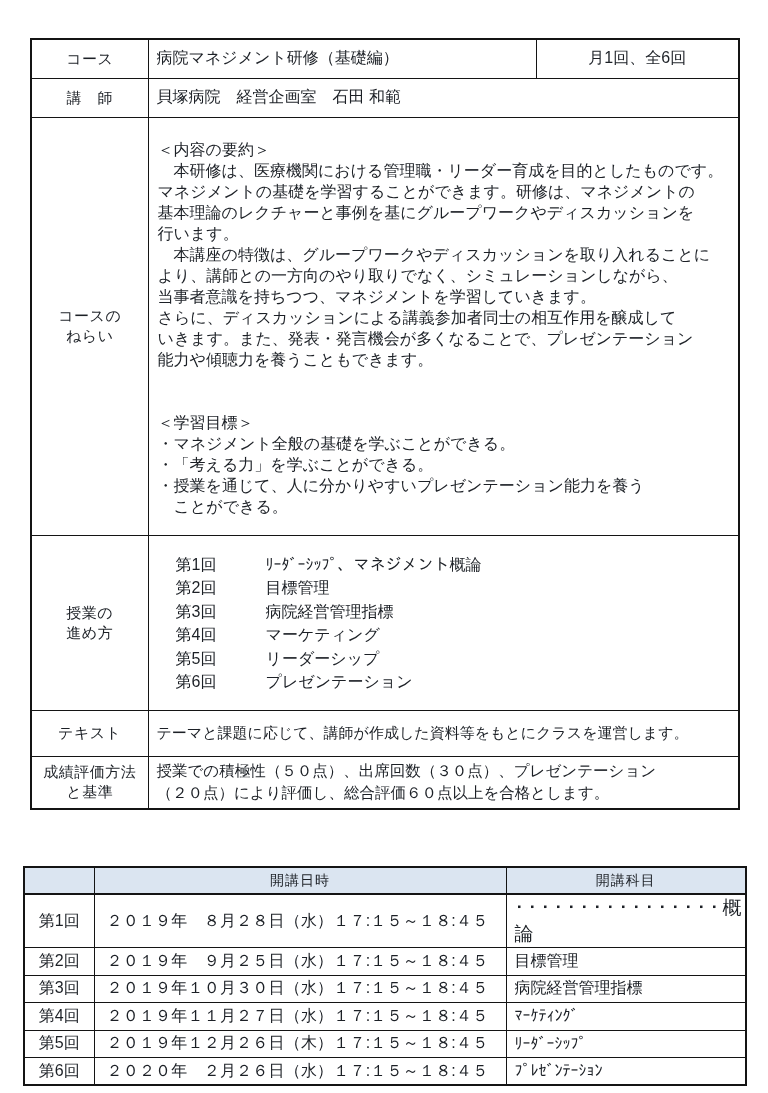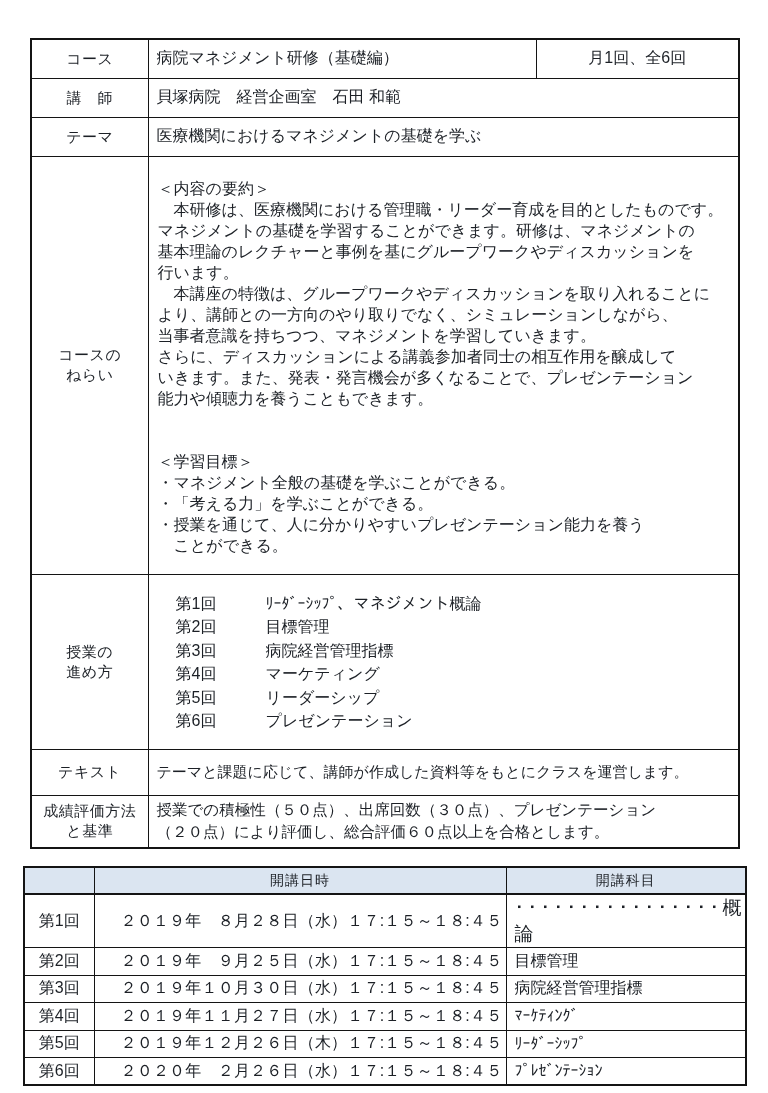--- a/index.html
+++ b/index.html
@@ -59,21 +59,21 @@
     border: 1.5px solid #141414;
     vertical-align: middle; overflow: hidden;
   }
   .sched-table tr.head td {
     background: #dbe5f1; height: 27px; text-align: center;
     font-size: 14px; letter-spacing: 1px;
     border-bottom: 2.5px solid #141414;
   }
   .sched-table tr.row td { height: 27.5px; font-size: 16px; }
   .sched-table td.no { text-align: center; font-size: 15px; }
-  .sched-table td.dt { padding-left: 26px; letter-spacing: 0.2px; }
+  .sched-table td.dt { padding-left: 12px; letter-spacing: 0.2px; }
   .sched-table td.subj { padding-left: 8px; font-size: 15px; }
   .sched-table td.subj.dots { letter-spacing: 3.5px; font-size: 19px; }
 </style>
 </head>
 <body>
 
 <table class="course-table">
   <colgroup>
     <col style="width:117px">
       <col style="width:388px">
@@ -81,24 +81,20 @@
   </colgroup>
   <tbody>
       <tr class="r1">
     <td class="lbl">コース</td>
     <td class="ct">病院マネジメント研修（基礎編）</td>
     <td class="ct center">月1回、全6回</td>
   </tr>
   <tr class="r2">
     <td class="lbl">講　師</td>
     <td class="ct" colspan="2">貝塚病院　経営企画室　石田 和範</td>
-  </tr>
-  <tr class="r3">
-    <td class="lbl">テーマ</td>
-    <td class="ct" colspan="2">医療機関におけるマネジメントの基礎を学ぶ</td>
   </tr>
   <tr class="r4">
     <td class="lbl">コースの
 ねらい</td>
     <td class="ct aim-cell" colspan="2">＜内容の要約＞
 　本研修は、医療機関における管理職・リーダー育成を目的としたものです。
 マネジメントの基礎を学習することができます。研修は、マネジメントの
 基本理論のレクチャーと事例を基にグループワークやディスカッションを
 行います。
 　本講座の特徴は、グループワークやディスカッションを取り入れることに

